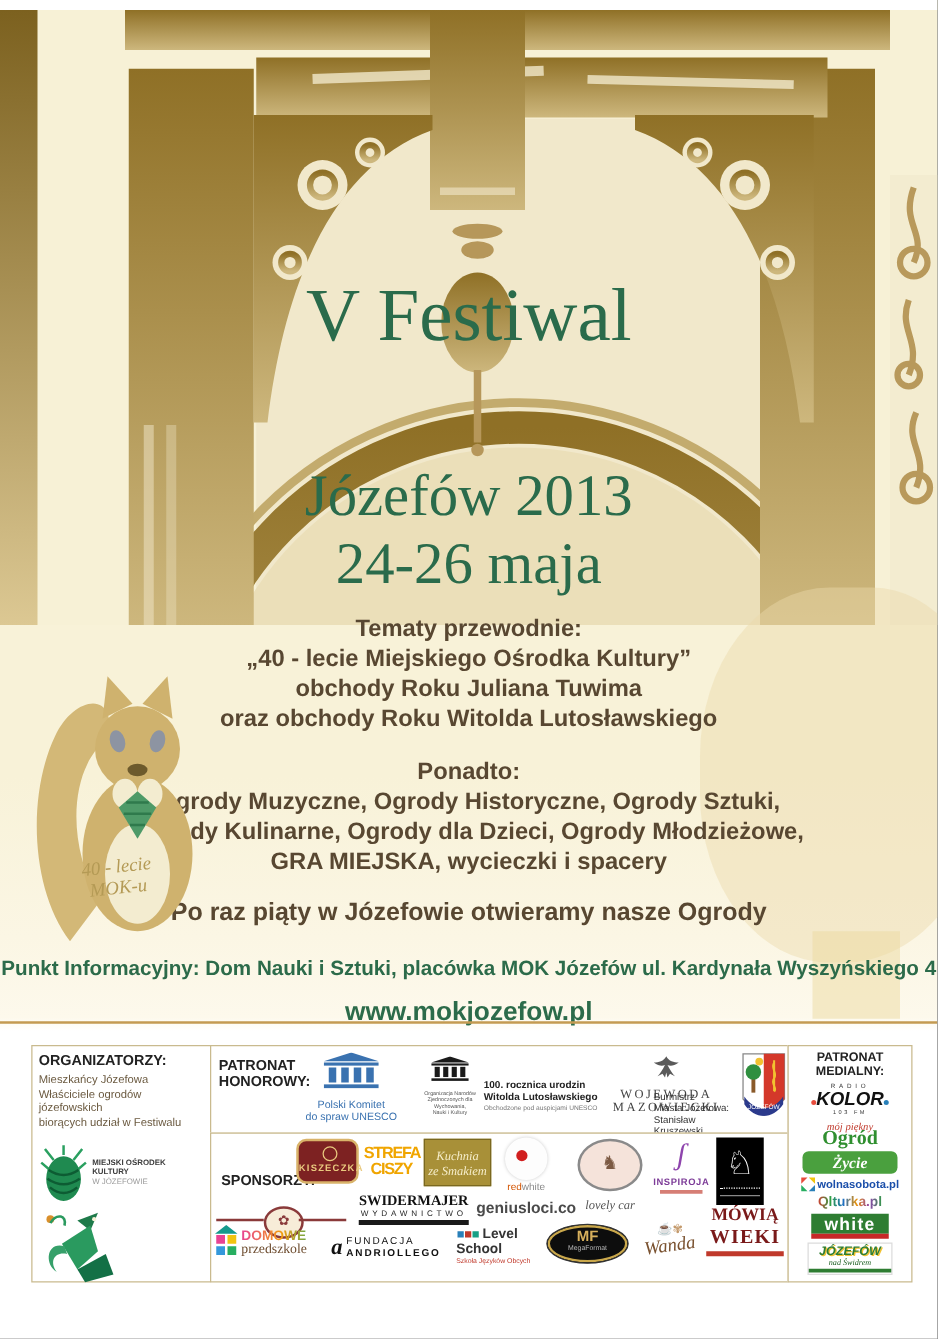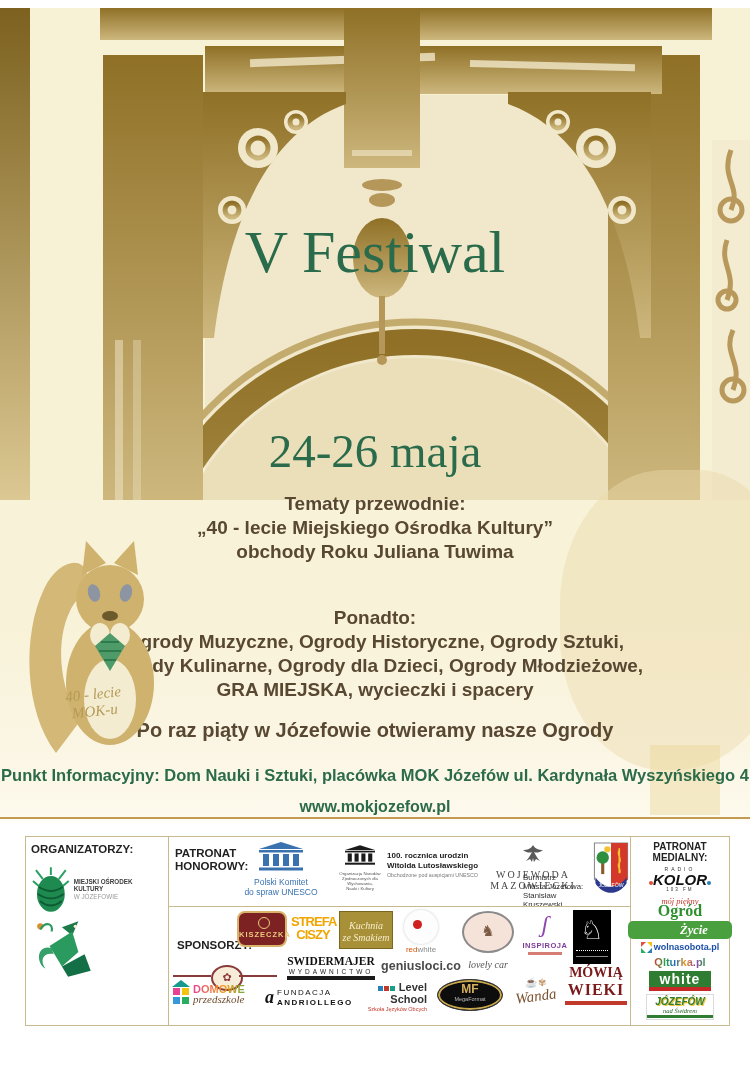--- a/index.html
+++ b/index.html
@@ -14,21 +14,21 @@
   .t2{top:288px;font-size:60px;}
   .t3{top:374px;font-size:47px;}
   .t4{top:428px;font-size:47px;}
   
   .brown{color:#584731;font-weight:bold;font-size:19px;line-height:24px;}
   .themes{top:492px;}
   .more{top:606px;}
   .tagline{top:718px;font-size:20px;}
   .green-info{color:#2c6b4a;font-weight:bold;}
   .info{top:766px;font-size:16.5px;}
-  .site{top:798px;font-size:16px;}
+  .site{top:798px;font-size:21px;}
   .gold-rule{top:817px;left:0;width:750px;height:2px;background:#c49a52;}
   .blob1{top:470px;right:-40px;width:230px;height:300px;background:#ead9ab;opacity:.45;border-radius:45% 40% 50% 45%;}
   .blob2{top:745px;right:30px;width:70px;height:70px;background:#ecd9a0;opacity:.5;}
   
   .sq-cap{left:36px;top:686px;width:116px;text-align:center;transform:rotate(-6deg);
           font-family:"Liberation Serif",serif;font-style:italic;color:#b49a55;font-size:15px;line-height:17px;}
   
   .fbox{position:absolute;border:1px solid #c9ba8e;background:#fff;box-sizing:border-box;}
   .org-box{left:25px;top:836px;width:144px;height:190px;padding:6px 5px;}
   .hon-box{left:168px;top:836px;width:463px;height:71px;}
@@ -38,21 +38,21 @@
   .org-lines{margin-top:3px;font-size:9px;color:#6b5a40;line-height:11.5px;}
   .mokrow{display:flex;align-items:center;gap:3px;margin-top:10px;}
   .moktxt{font-size:6.3px;font-weight:bold;color:#3c3c3c;line-height:7.5px;text-align:left;}
   .moktxt .sub{color:#9a9a9a;font-weight:normal;}
   .logo{position:absolute;box-sizing:border-box;}
   .hon-head{left:6px;top:10px;font-size:11.5px;font-weight:bold;color:#222;line-height:13px;}
   .unesco-pl{left:64px;top:5px;width:96px;text-align:center;}
   .unesco-pl .cap{font-size:8.5px;color:#3a72b0;line-height:9.5px;margin-top:2px;}
   .unesco-un{left:166px;top:8px;width:50px;text-align:center;}
   .unesco-un .cap{font-size:4.3px;color:#555;line-height:5px;margin-top:1px;}
-  .lutos{left:218px;top:14px;width:104px;text-align:left;}
+  .lutos{left:218px;top:26px;width:104px;text-align:left;}
   .lutos .b{font-size:8px;font-weight:bold;color:#222;line-height:9.5px;}
   .lutos .s{font-size:5.3px;color:#777;margin-top:2px;}
   .wojew{left:316px;top:6px;width:96px;text-align:center;}
   .wojew .cap{font-family:"Liberation Serif",serif;font-size:10px;letter-spacing:2px;color:#444;margin-top:2px;}
   .burmi{left:354px;top:36px;width:72px;font-size:7.8px;color:#333;line-height:9px;text-align:left;}
   .crest{left:424px;top:5px;}
   .spo-head{left:8px;top:32px;font-size:11.5px;font-weight:bold;color:#222;}
   
   .kiszeczka{left:68px;top:4px;width:50px;height:36px;background:#7d2222;border:2px solid #d9b36a;border-radius:8px;
              color:#e9c97e;font-size:7.5px;font-weight:bold;letter-spacing:1px;text-align:center;padding-top:17px;}
@@ -84,26 +84,26 @@
   .swider .l1{font-family:"Liberation Serif",serif;font-weight:bold;font-size:11.5px;color:#111;}
   .swider .l2{font-size:6.5px;letter-spacing:3px;color:#222;margin-top:1px;}
   .swider .bar{height:4px;background:#1a1a1a;margin-top:1px;}
   .genius{left:212px;top:52px;width:80px;font-size:12.5px;font-weight:bold;color:#4a4a4a;text-align:center;}
   .domowe{left:4px;top:76px;width:84px;}
   .dom-house{position:absolute;left:0;top:4px;width:16px;height:16px;}
   .dom-cell{position:absolute;width:7px;height:7px;}
   .dom-roof{position:absolute;left:-1px;top:-7px;width:0;height:0;border-left:9px solid transparent;border-right:9px solid transparent;border-bottom:7px solid #159a8c;}
   .dom-t{margin-left:20px;}
   .dom-t .l1{font-size:11px;font-weight:bold;background:linear-gradient(90deg,#e84393,#f39c12,#27ae60);-webkit-background-clip:text;background-clip:text;color:transparent;}
-  .dom-t .l2{font-family:"Liberation Serif",serif;font-style:italic;font-size:11px;color:#6d4c2f;margin-top:-2px;}
+  .dom-t .l2{font-family:"Liberation Serif",serif;font-size:11px;color:#6d4c2f;margin-top:-2px;}
   .fundacja{left:96px;top:80px;width:94px;display:flex;align-items:center;gap:3px;}
   .fun-a{font-family:"Liberation Serif",serif;font-style:italic;font-weight:bold;font-size:18px;color:#111;}
   .fun-t{font-size:8px;letter-spacing:1.5px;color:#111;line-height:9.5px;text-align:left;}
   .fun-t .b{font-weight:bold;}
-  .level{left:196px;top:74px;width:62px;text-align:right;}
+  .level{left:196px;top:74px;width:62px;text-align:left;}
   .lev-t{font-size:11px;font-weight:bold;color:#333;}
   .lev-sq{display:inline-block;width:5px;height:5px;margin:0 .5px;}
   .lev-s{font-size:5.5px;color:#c0392b;margin-top:1px;}
   .megaformat{left:268px;top:72px;width:66px;height:32px;background:#0d0d0d;border-radius:50%;text-align:center;
               border:1px solid #333;box-shadow:inset 0 0 0 2px #caa84c;}
   .mf-t{color:#d7b05c;font-weight:bold;font-size:12px;line-height:18px;}
   .mf-s{color:#bbb;font-size:5.5px;margin-top:-2px;}
   .wanda{left:344px;top:70px;width:46px;text-align:center;}
   .wanda .ic{font-size:10px;color:#c49a6c;}
   .wanda .t{font-family:"Liberation Serif",serif;font-style:italic;font-size:15px;color:#7a5230;transform:rotate(-8deg);}
@@ -113,21 +113,21 @@
   
   .med-stack{margin-top:4px;display:flex;flex-direction:column;align-items:center;gap:3px;}
   .radio{line-height:1;}
   .radio .top{font-size:5px;letter-spacing:3px;color:#333;}
   .radio .main{font-size:15px;font-weight:bold;font-style:italic;color:#111;}
   .radio .dot{display:inline-block;width:4px;height:4px;border-radius:50%;}
   .radio .sub{font-size:4.5px;letter-spacing:2px;color:#333;}
   .ogrod .top{font-family:"Liberation Serif",serif;font-style:italic;font-size:8.5px;color:#c0392b;}
   .ogrod .main{font-family:"Liberation Serif",serif;font-weight:bold;font-size:16px;color:#2f8f2f;margin-top:-3px;line-height:15px;}
   .zycie{width:76px;height:18px;background:#4aa03e;border-radius:5px;color:#fff;font-weight:bold;font-style:italic;
-         font-size:12.5px;line-height:18px;font-family:"Liberation Serif",serif;padding-left:28px;}
+         font-size:12.5px;line-height:18px;font-family:"Liberation Serif",serif;}
   .wolna{display:flex;align-items:center;gap:2px;}
   .pinwheel{position:relative;width:11px;height:11px;}
   .pw{position:absolute;width:0;height:0;}
   .wolna .t{font-size:9px;font-weight:bold;color:#1b4faa;}
   .qlturka{font-size:11px;font-weight:bold;background:linear-gradient(90deg,#d63b2f,#2f9e44,#1f6fc4,#e8930c,#8e44ad,#2f9e44);
            -webkit-background-clip:text;background-clip:text;color:transparent;}
   .linia{width:62px;}
   .linia .main{background:#2e7d32;color:#fff;font-weight:bold;font-size:14px;line-height:16px;letter-spacing:1px;}
   .linia .bar{height:4px;background:#c62828;}
   .jozefow{width:66px;border:1px solid #dcdcdc;padding:1px 0;}
@@ -199,26 +199,28 @@
       <path d="M731,150 C720,180 742,185 731,210 M727,240 C718,265 738,272 727,300 M733,330 C722,355 744,362 733,390"></path>
     </g>
     <rect x="0" y="8" width="30" height="492" fill="url(#gStrip)"></rect>
     <rect x="0" y="0" width="750" height="8" fill="#ffffff"></rect>
   </svg>
 
   <div class="abs blob1"></div>
   <div class="abs blob2"></div>
 
   <div class="abs ctr title t1">V Festiwal</div>
+  <div class="abs ctr title t3">Józefów 2013</div>
   <div class="abs ctr title t4">24-26 maja</div>
 
   <div class="abs ctr brown themes">
     <div>Tematy przewodnie:</div>
     <div>„40 - lecie Miejskiego Ośrodka Kultury”</div>
     <div>obchody Roku Juliana Tuwima</div>
+    <div>oraz obchody Roku Witolda Lutosławskiego</div>
   </div>
 
   <div class="abs ctr brown more">
     <div>Ponadto:</div>
     <div>Ogrody Muzyczne, Ogrody Historyczne, Ogrody Sztuki,</div>
     <div>Ogrody Kulinarne, Ogrody dla Dzieci, Ogrody Młodzieżowe,</div>
     <div>GRA MIEJSKA, wycieczki i spacery</div>
   </div>
 
   <div class="abs ctr brown tagline">Po raz piąty w Józefowie otwieramy nasze Ogrody</div>
@@ -242,20 +244,25 @@
     <div>40 - lecie</div>
     <div>MOK-u</div>
   </div>
 
   <div class="abs ctr green-info info">Punkt Informacyjny: Dom Nauki i Sztuki, placówka MOK Józefów ul. Kardynała Wyszyńskiego 4</div>
   <div class="abs ctr green-info site">www.mokjozefow.pl</div>
   <div class="abs gold-rule"></div>
 
   <div class="fbox org-box">
     <div class="fhead">ORGANIZATORZY:</div>
+    <div class="org-lines">
+      <div>Mieszkańcy Józefowa</div>
+      <div>Właściciele ogrodów józefowskich</div>
+      <div>biorących udział w Festiwalu</div>
+    </div>
     <div class="mokrow">
       <svg width="40" height="48" viewBox="0 0 40 48">
         <path d="M20,10 L20,2 M12,14 L5,5 M28,14 L35,5 M9,22 L2,16 M31,22 L38,16" stroke="#2aa060" stroke-width="2" fill="none"></path>
         <ellipse cx="20" cy="29" rx="14" ry="18" fill="#1f8a50"></ellipse>
         <path d="M8,22 Q20,30 32,22 M7,29 Q20,38 33,29 M9,36 Q20,45 31,36" stroke="#0d5c33" stroke-width="2" fill="none"></path>
       </svg>
       <div class="moktxt">
         <div>MIEJSKI OŚRODEK KULTURY</div>
         <div class="sub">W JÓZEFOWIE</div>
       </div>

